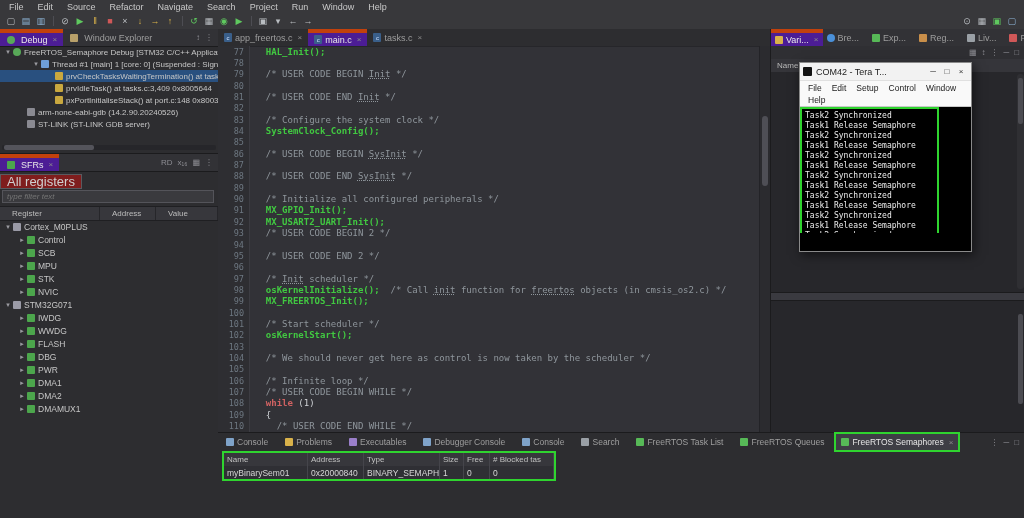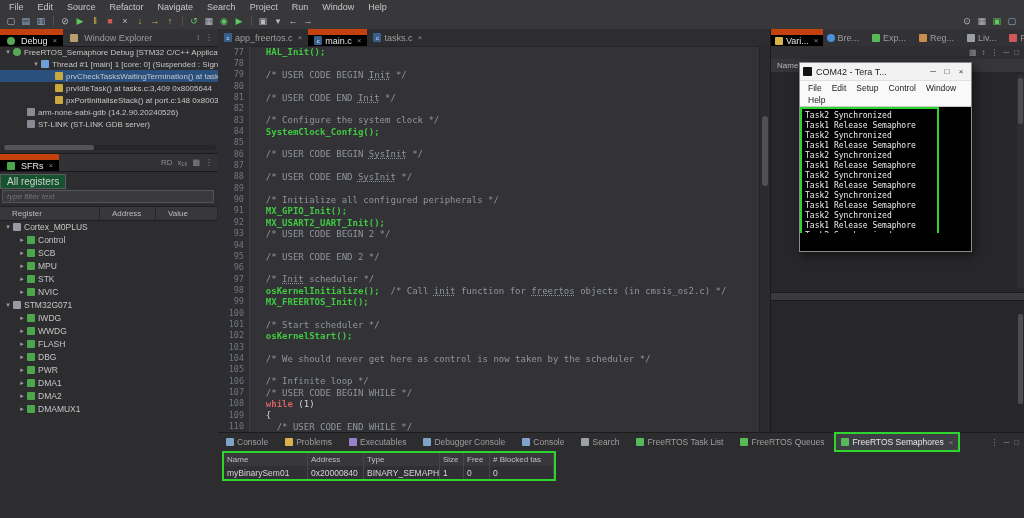--- a/index.html
+++ b/index.html
@@ -16,59 +16,59 @@
   .ic.sep{width:1px;height:10px;background:#4d4d53;margin:0 4px;border-radius:0}
   .ic-gray{color:#b9bdc1}.ic-blue{color:#8fb6d9}.ic-green{color:#5fc95f}
   .ic-yellow{color:#d9b24a}.ic-red{color:#d05858}
   .toolbar-right{position:absolute;right:4px;top:13px;height:16px;display:flex;align-items:center}
   
   .left-panel{position:absolute;left:0;top:29px;width:218px;height:489px;background:#2d2d30;
               border-right:1px solid #1b1b1d}
   .viewbar{position:absolute;left:0;right:0;height:17px;background:#323236;
            border-bottom:1px solid #1b1b1d;display:flex;align-items:stretch}
   .vtab{display:flex;align-items:center;gap:3px;padding:0 6px;font-size:9px;color:#9d9d9d;white-space:nowrap}
-  .vtab.active{background:#000000;color:#e8e8e8;border-top:6px solid #c2410c}
+  .vtab.active{background:#4c1d95;color:#e8e8e8;border-top:4px solid #c2410c}
   .tclose{color:#8b8b8b;font-size:8px;margin-left:2px}
   .bar-icons{margin-left:auto;display:flex;align-items:center;gap:5px;padding-right:5px}
   .bicon{color:#8e8e94;font-size:8px}
   .tree{position:absolute;left:0;right:0;overflow:hidden}
   .trow{height:12px;display:flex;align-items:center;white-space:nowrap;overflow:hidden;font-size:8px;color:#c6c6c6}
   .trow.sel{background:#29507f}
   .lvl0{padding-left:4px}.lvl1{padding-left:18px}.lvl2{padding-left:32px}.lvl3{padding-left:46px}
   .arr{width:8px;color:#9a9aa0;font-size:7px;flex:none;text-align:center}
   .ti{width:8px;height:8px;margin:0 3px 0 1px;border-radius:1px;flex:none}
   .ic-bug{background:#58a858;border-radius:50%}
   .ic-elf{background:#7f8fb8}
   .ic-thread{background:#6f9fd8}
   .ic-frame{background:#c9a83f}
   .ic-gdb{background:#8a8a92}
   .ic-folder{background:#b8a06a}
   .ic-group{background:#9a9aa6}
   .ic-periph{background:#4ca64c}
   .hscroll{position:absolute;left:2px;right:2px;height:5px;background:#26262a;border-radius:2px}
   .hthumb{position:absolute;left:2px;top:0;height:5px;width:90px;background:#54545b;border-radius:2px}
   .chip{position:absolute;height:13px;display:flex;align-items:center;padding:0 6px;
-        background:#14532d;border:1px solid #5a5a5f;font-size:10px;color:#d0d0d0}
+        background:#7f1d1d;border:1px solid #5a5a5f;font-size:13px;color:#d0d0d0}
   .filter-input{position:absolute;left:2px;width:212px;height:13px;background:#3a3a3e;
         border:1px solid #54545a;color:#8a8a8a;font-size:8px;font-style:italic;padding:0 4px;
         font-family:"Liberation Sans",sans-serif;box-sizing:border-box}
   .reg-head{position:absolute;left:0;right:0;height:13px;background:#37373c;display:flex;
         align-items:center;border-top:1px solid #1f1f22;border-bottom:1px solid #1f1f22;
         font-size:8px;color:#bdbdbd}
   .rc{border-right:1px solid #26262a;height:100%;display:flex;align-items:center;padding-left:12px;box-sizing:border-box}
   .rc-reg{width:100px}.rc-addr{width:56px}.rc-val{flex:1}
   .reg-rows .trow{height:13px;font-size:8.5px}
   
   .editor{position:absolute;left:218px;top:29px;width:552px;height:403px;background:#323237}
   .etabs{position:absolute;left:0;right:0;top:0;height:17px;background:#2d2d30;
          border-bottom:1px solid #26262a;display:flex}
   .ic-cfile{background:#3a5f8a;color:#cfe2ff;width:8px;height:9px;font-size:6px;display:inline-flex;
             align-items:center;justify-content:center;border-radius:1px;flex:none}
   .code{position:absolute;left:0;right:10px;top:17px;bottom:0;overflow:hidden}
-  .cl{display:flex;align-items:flex-end;height:11.35px;white-space:pre}
+  .cl{display:flex;align-items:center;height:11.35px;white-space:pre}
   .ln{width:32px;min-width:32px;text-align:right;padding-right:5px;color:#6d7781;
       font-family:"DejaVu Sans Mono",monospace;font-size:8.5px;background:#2e2e32;
       border-right:1px solid #3c3c42;height:100%;display:inline-flex;align-items:center;justify-content:flex-end;box-sizing:border-box}
   .seg{font-family:"DejaVu Sans Mono",monospace;font-size:9px;white-space:pre}
   .seg:nth-child(2){margin-left:5px}
   .fn{color:#41c841;font-weight:bold}
   .cm{color:#8f969c}
   .cmu{color:#8f969c;text-decoration:underline dotted}
   .kw{color:#d06262;font-weight:bold}
   .pl{color:#cfd2d6}

